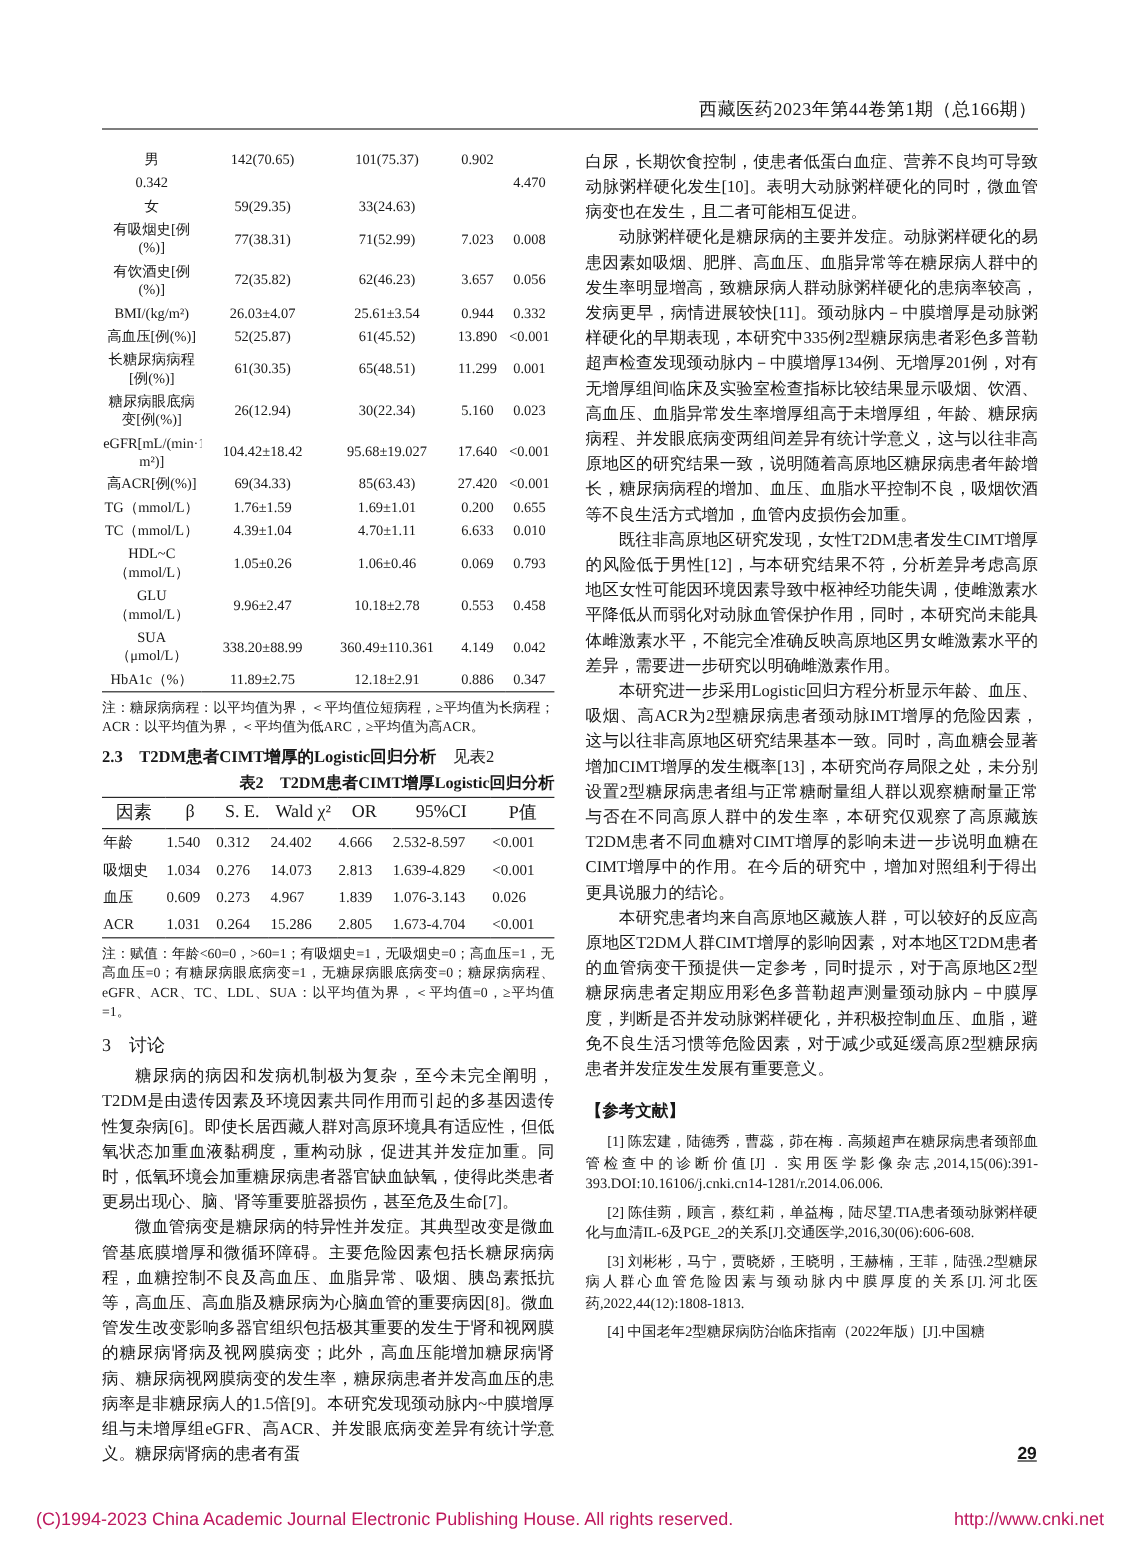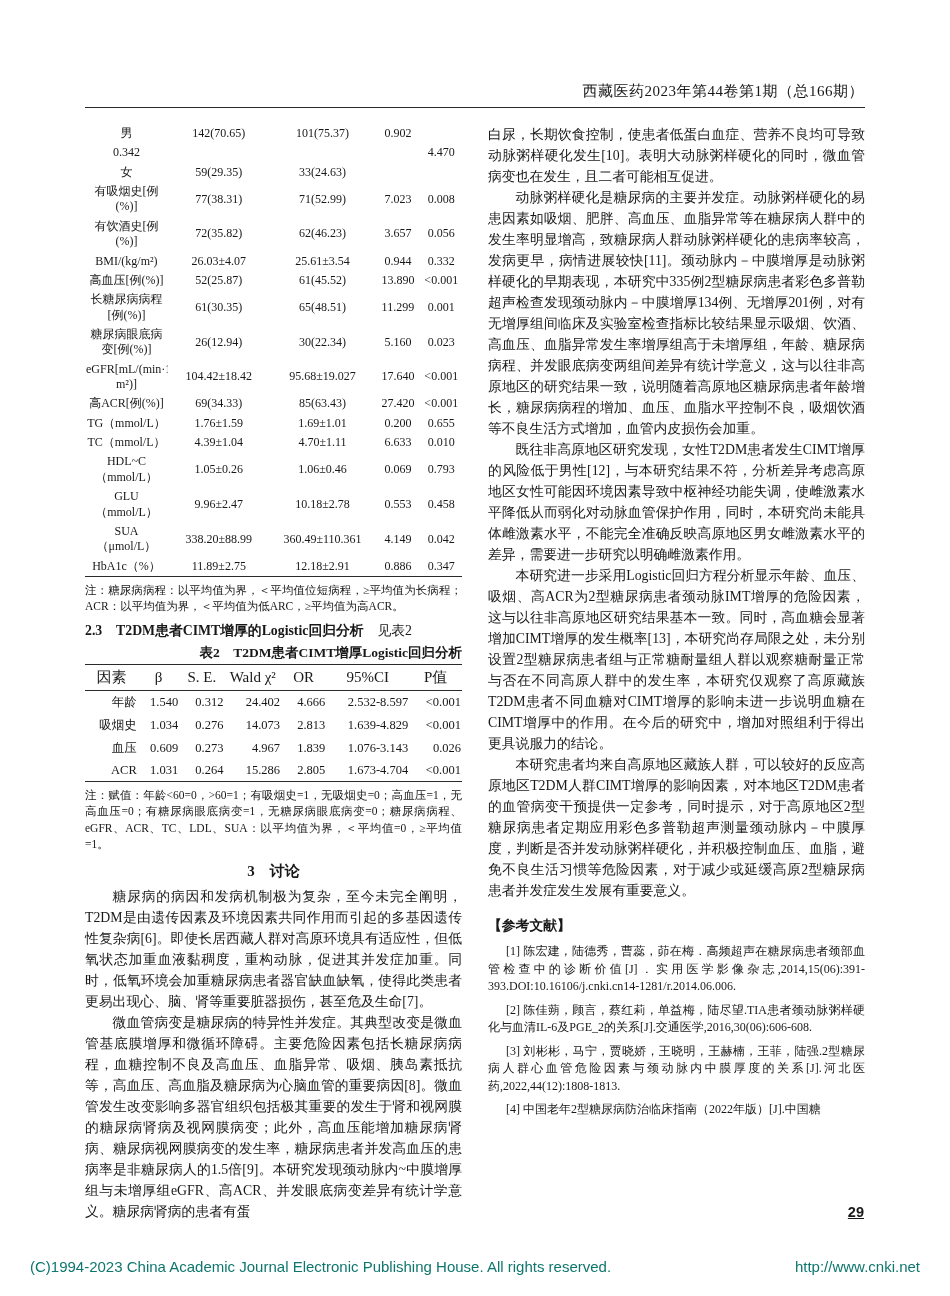--- a/index.html
+++ b/index.html
@@ -31,30 +31,30 @@
     font-size: 12px; line-height: 1.28; text-align: center;
     padding: 2px 1px; vertical-align: middle; white-space: nowrap;
     overflow: hidden;
   }
   .t1 td:first-child { white-space: normal; }
   .t2 { border-top: 1.6px solid #2a2a2a; border-bottom: 1.6px solid #2a2a2a; margin-top: 1px; }
   .t2 th {
     font-size: 15px; font-weight: normal; text-align: center;
     border-bottom: 1px solid #2a2a2a; padding: 3px 1px; white-space: nowrap;
   }
-  .t2 td { font-size: 12.5px; text-align: right; padding: 3px 1px; white-space: nowrap; }
+  .t2 td { font-size: 12.5px; text-align: left; padding: 3px 1px; white-space: nowrap; }
 
   .note {
     font-size: 11.5px; line-height: 16.5px; text-align: justify;
     margin: 5px 0 7px 0;
   }
   .subheading { font-size: 13.8px; font-weight: bold; margin: 5px 0 4px 0; }
   .subheading .suffix { font-weight: normal; }
   .tcaption { font-size: 13.5px; font-weight: bold; text-align: right; margin: 1px 0 2px 0; }
-  .secheading { font-size: 15px; font-weight: bold; margin: 9px 0 5px 0; text-align: center; }
+  .secheading { font-size: 15px; font-weight: normal; margin: 9px 0 5px 0; }
 
   .paras p {
     font-size: 13.8px; line-height: 21px; text-align: justify;
     text-indent: 2em; margin: 0;
   }
   .cont p:first-child { text-indent: 0; }
 
   .refheading { font-size: 13.8px; font-weight: bold; margin: 16px 0 8px 0; }
   .refs p {
     font-size: 12px; line-height: 17.5px; text-align: justify;
@@ -62,21 +62,21 @@
   }
 
   .pagenum {
     position: absolute; top: 1204px; right: 86px;
     font-family: "Liberation Sans", sans-serif;
     font-weight: bold; font-size: 14.5px; text-decoration: underline;
   }
   .footer {
     position: absolute; top: 1258px; left: 30px; right: 30px;
     display: flex; justify-content: space-between;
-    color: #0f766e; font-size: 15px;
+    color: #be185d; font-size: 15px;
     font-family: "Liberation Sans", sans-serif;
     text-align: center;
   }
 </style>
 </head>
 <body>
 
 <div class="page">
 
   <div class="journal-header">西藏医药2023年第44卷第1期（总166期）</div>

